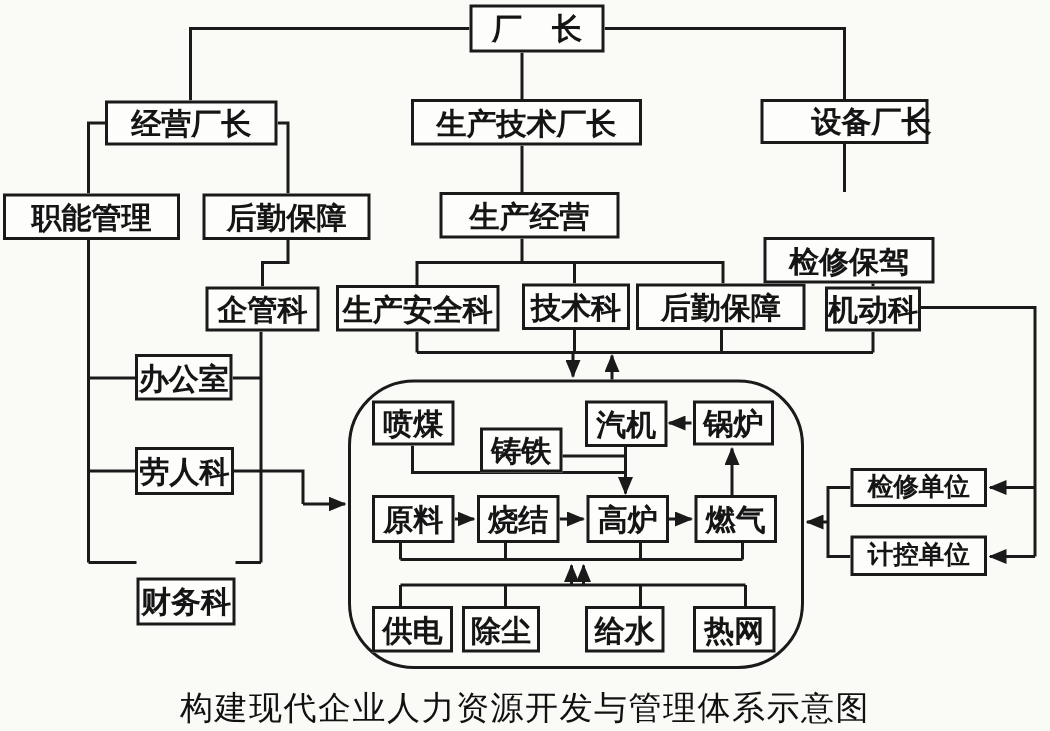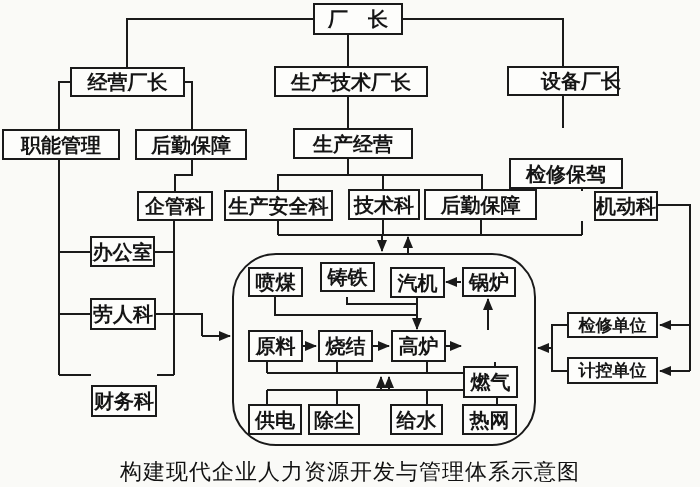--- a/index.html
+++ b/index.html
@@ -113,35 +113,35 @@
 
   <div class="node" style="left:2px;top:129px;width:118px;height:31px;">职能管理</div>
   <div class="node" style="left:135px;top:129px;width:112px;height:31px;">后勤保障</div>
   <div class="node" style="left:293px;top:128px;width:120px;height:31px;">生产经营</div>
   <div class="node" style="left:509px;top:128px;width:114px;height:31px;margin-top:30px;">检修保驾</div>
 
   <div class="node" style="left:137px;top:191px;width:76px;height:30px;">企管科</div>
   <div class="node" style="left:224px;top:190px;width:109px;height:31px;">生产安全科</div>
   <div class="node" style="left:348px;top:189px;width:72px;height:31px;">技术科</div>
   <div class="node" style="left:424px;top:189px;width:113px;height:31px;">后勤保障</div>
-  <div class="node" style="left:550px;top:191px;width:64px;height:30px;margin-left:44px;">机动科</div>
+  <div class="node" style="left:550px;top:191px;width:64px;height:30px;">机动科</div>
 
   <div class="node" style="left:90px;top:236px;width:65px;height:31px;">办公室</div>
   <div class="node" style="left:90px;top:298px;width:66px;height:32px;">劳人科</div>
   <div class="node" style="left:91px;top:359px;width:66px;height:32px;margin-top:26px;">财务科</div>
 
   <div class="node" style="left:248px;top:267px;width:55px;height:30px;">喷煤</div>
-  <div class="node" style="left:320px;top:262px;width:55px;height:30px;text-align:center;">铸铁</div>
+  <div class="node" style="left:320px;top:285px;width:55px;height:30px;text-align:center;">铸铁</div>
   <div class="node" style="left:390px;top:267px;width:55px;height:31px;">汽机</div>
   <div class="node" style="left:462px;top:267px;width:54px;height:30px;">锅炉</div>
 
   <div class="node" style="left:248px;top:330px;width:55px;height:32px;">原料</div>
   <div class="node" style="left:318px;top:330px;width:55px;height:32px;">烧结</div>
   <div class="node" style="left:391px;top:330px;width:55px;height:32px;">高炉</div>
-  <div class="node" style="left:463px;top:330px;width:55px;height:32px;margin-top:36px;">燃气</div>
+  <div class="node" style="left:463px;top:330px;width:55px;height:32px;">燃气</div>
 
   <div class="node" style="left:248px;top:404px;width:54px;height:31px;">供电</div>
   <div class="node" style="left:308px;top:404px;width:52px;height:31px;">除尘</div>
   <div class="node" style="left:390px;top:404px;width:53px;height:31px;">给水</div>
   <div class="node" style="left:462px;top:404px;width:55px;height:31px;">热网</div>
 
   <div class="node sm" style="left:567px;top:312px;width:91px;height:26px;">检修单位</div>
   <div class="node sm" style="left:567px;top:357px;width:91px;height:27px;">计控单位</div>
 
   <div class="caption">构建现代企业人力资源开发与管理体系示意图</div>

